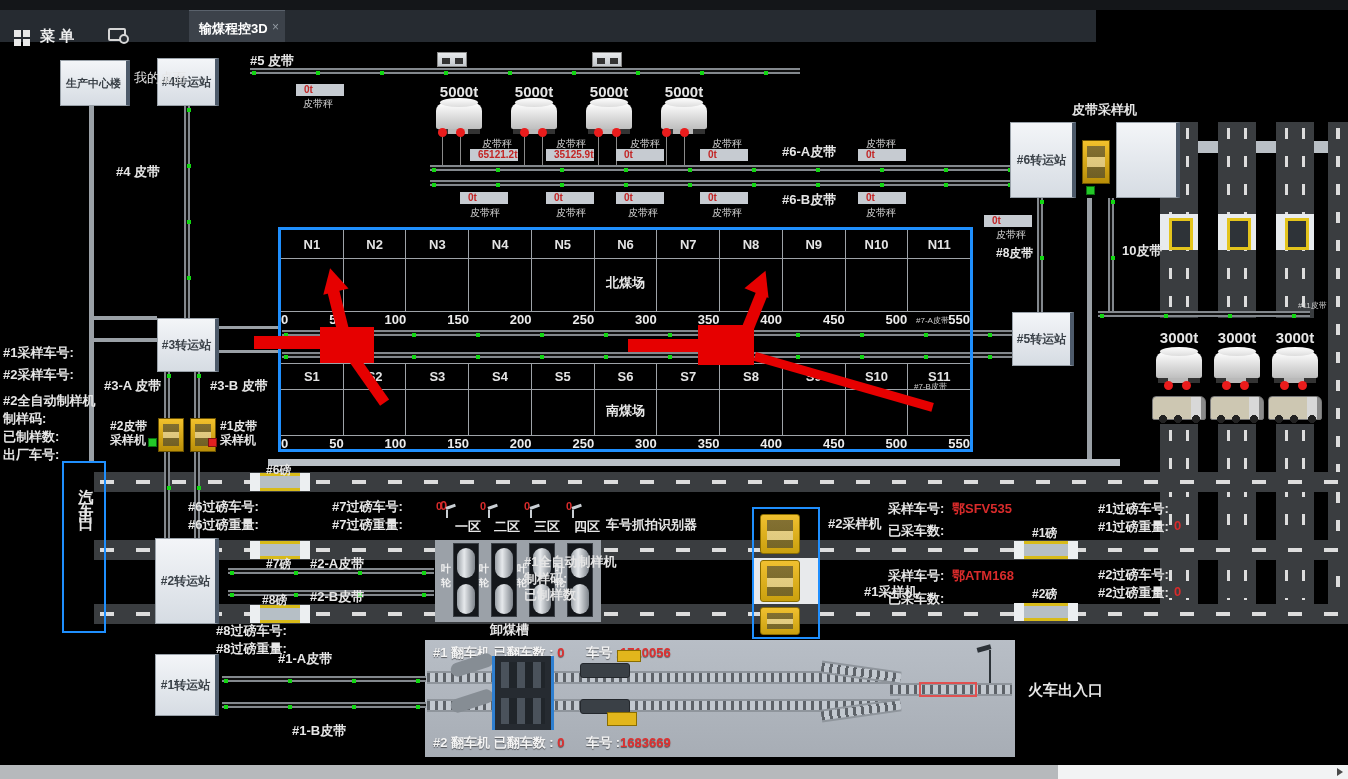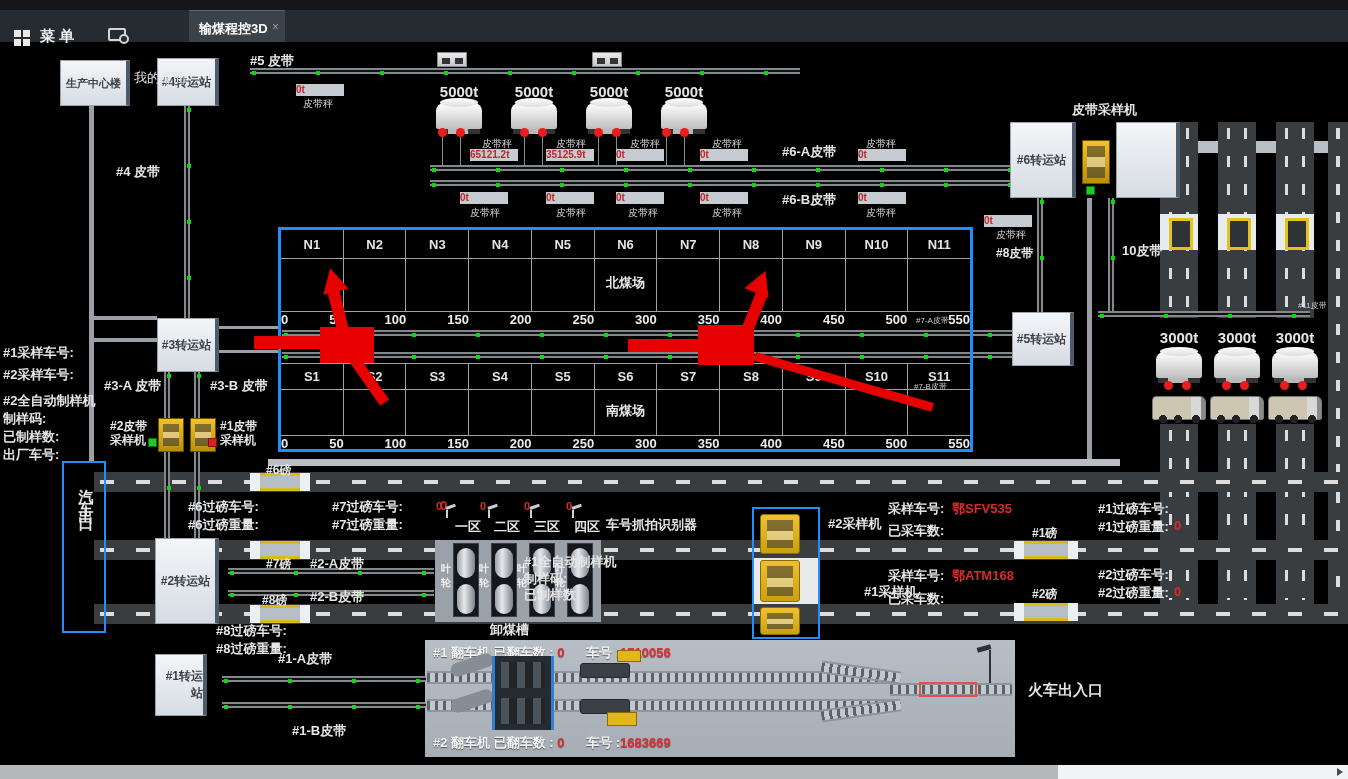--- a/index.html
+++ b/index.html
@@ -2,21 +2,21 @@
 <html><head>
 <meta charset="utf-8">
 <title>输煤程控3D</title>
 <style>
   html,body{margin:0;padding:0;background:#000;}
   *{box-sizing:border-box;font-family:"Liberation Sans",sans-serif;}
   #stage{position:relative;width:1348px;height:779px;background:#000;overflow:hidden;}
 
   
   .topstrip{position:absolute;left:0;top:0;width:1348px;height:10px;background:#141619;z-index:60;}
-  .menubar{position:absolute;left:0;top:10px;width:1348px;height:32px;background:#262b31;z-index:60;}
+  .menubar{position:absolute;left:0;top:10px;width:1096px;height:32px;background:#262b31;z-index:60;}
   .gridicon{position:absolute;left:14px;top:20px;width:7px;height:7px;background:#e8e8e8;box-shadow:9px 0 #e8e8e8,0 9px #e8e8e8,9px 9px #e8e8e8;z-index:61;}
   .menulabel{position:absolute;left:40px;top:17px;color:#f0f0f0;font-weight:bold;font-size:15px;z-index:61;}
   .monicon{position:absolute;left:108px;top:18px;width:18px;height:13px;border:2px solid #d6d6d6;border-radius:2px;z-index:61;}
   .monicon::before{content:"";position:absolute;right:-5px;bottom:-5px;width:6px;height:6px;border:2px solid #d6d6d6;border-radius:50%;background:#262b31;}
   .desklabel{position:absolute;left:134px;top:20px;color:#e4e4e4;font-weight:normal;font-size:13px;z-index:61;margin-top:39px;}
   .tab{position:absolute;left:189px;top:10px;width:96px;height:32px;background:#3c424a;border-top:1px solid #5a626c;z-index:61;}
   .tablabel{position:absolute;left:10px;top:9px;color:#fff;font-weight:bold;font-size:13px;white-space:nowrap;}
   .tabclose{position:absolute;right:6px;top:9px;color:#939ba3;font-size:12px;}
 
   
@@ -37,21 +37,21 @@
   .conn{position:absolute;height:4px;background:#9aa0a6;z-index:2;}
   .band{position:absolute;height:7px;background:#b9bfc5;z-index:2;}
   .road-h{position:absolute;height:20px;background:#3a3d40;z-index:2;}
   .road-h::after{content:"";position:absolute;left:6px;right:6px;top:8px;height:4px;background:repeating-linear-gradient(90deg,#ddd 0 14px,transparent 14px 36px);}
   .road-v{position:absolute;width:38px;background:#3a3d40;z-index:2;}
   .road-v::before{content:"";position:absolute;top:6px;bottom:6px;left:9px;width:3px;background:repeating-linear-gradient(180deg,#ddd 0 11px,transparent 11px 28px);}
   .road-v::after{content:"";position:absolute;top:6px;bottom:6px;right:9px;width:3px;background:repeating-linear-gradient(180deg,#ddd 0 11px,transparent 11px 28px);}
   .wb{position:absolute;height:18px;background:#b6bfc6;border-top:3px solid #d8bb1a;border-bottom:3px solid #d8bb1a;z-index:12;}
   .wb::before,.wb::after{content:"";position:absolute;top:-3px;bottom:-3px;width:10px;background:#eceff1;}
   .wb::before{left:0;} .wb::after{right:0;}
-  .scalebox{position:absolute;width:48px;height:12px;background:#c6cbd1;color:#c22525;font-size:10px;font-weight:bold;line-height:12px;padding-left:0;white-space:nowrap;z-index:40;}
+  .scalebox{position:absolute;width:48px;height:12px;background:#c6cbd1;color:#c22525;font-size:10px;font-weight:bold;line-height:12px;padding-left:8px;white-space:nowrap;z-index:40;}
   .silo{position:absolute;width:46px;height:26px;background:linear-gradient(180deg,#ffffff,#d8d8d8 60%,#bfbfbf);border-radius:8px 8px 2px 2px;z-index:10;}
   .silo::before{content:"";position:absolute;left:4px;right:4px;top:-5px;height:9px;background:linear-gradient(180deg,#fff,#ddd);border-radius:50%;}
   .silo::after{content:"";position:absolute;left:2px;right:2px;bottom:-5px;height:5px;background:linear-gradient(90deg,#333 0 10px,#b9b9b9 10px 30px,#333 30px);}
   .rdot{position:absolute;width:9px;height:9px;border-radius:50%;background:#ea1c1c;z-index:11;}
   .stem{position:absolute;width:1px;background:#8a8a8a;z-index:3;}
   .gind{position:absolute;width:9px;height:9px;background:#23c828;border:1px solid #0a7010;z-index:30;}
   .rind{position:absolute;width:9px;height:9px;background:#e02020;border:1px solid #801010;z-index:30;}
   .hopper{position:absolute;width:30px;height:15px;background:linear-gradient(180deg,#e9ebed,#c2c7cc);border:1px solid #888;z-index:10;}
   .hopper::after{content:"";position:absolute;bottom:2px;left:4px;width:8px;height:6px;background:#333;box-shadow:13px 0 #333;}
   .ymach{position:absolute;background:linear-gradient(180deg,#f2c12c,#b98e08);border:1px solid #6d5300;z-index:12;}
@@ -388,21 +388,21 @@
   <span class="lbl" style="left:266px;top:556px;">#7磅</span>
   <div class="belt-h" style="left:228px;top:568px;width:206px;"></div>
   <span class="lbl f13" style="left:310px;top:555px;">#2-A皮带</span>
   <div class="belt-h" style="left:228px;top:590px;width:206px;"></div>
   <span class="lbl" style="left:262px;top:592px;">#8磅</span>
   <span class="lbl f13" style="left:310px;top:588px;">#2-B皮带</span>
   <div class="wb" style="left:250px;top:605px;width:60px;"></div>
   <span class="lbl f13" style="left:216px;top:622px;">#8过磅车号:</span>
   <span class="lbl f13" style="left:216px;top:640px;">#8过磅重量:</span>
 
-  <div class="bld" style="left:155px;top:654px;width:52px;height:62px;">#1转运站</div>
+  <div class="bld" style="left:155px;top:654px;width:64px;height:62px;">#1转运站</div>
   <span class="lbl f13" style="left:278px;top:650px;">#1-A皮带</span>
   <div class="belt-h" style="left:222px;top:676px;width:204px;z-index:7;"></div>
   <div class="belt-h" style="left:222px;top:702px;width:204px;z-index:7;"></div>
   <span class="lbl f13" style="left:292px;top:722px;">#1-B皮带</span>
 
   <span class="lbl red" style="left:436px;top:500px;font-size:11px;">0</span>
   <span class="lbl red" style="left:480px;top:500px;font-size:11px;">0</span>
   <span class="lbl red" style="left:524px;top:500px;font-size:11px;">0</span>
   <span class="lbl red" style="left:566px;top:500px;font-size:11px;">0</span>
   <span class="cam" style="left:446px;top:510px;"></span>

